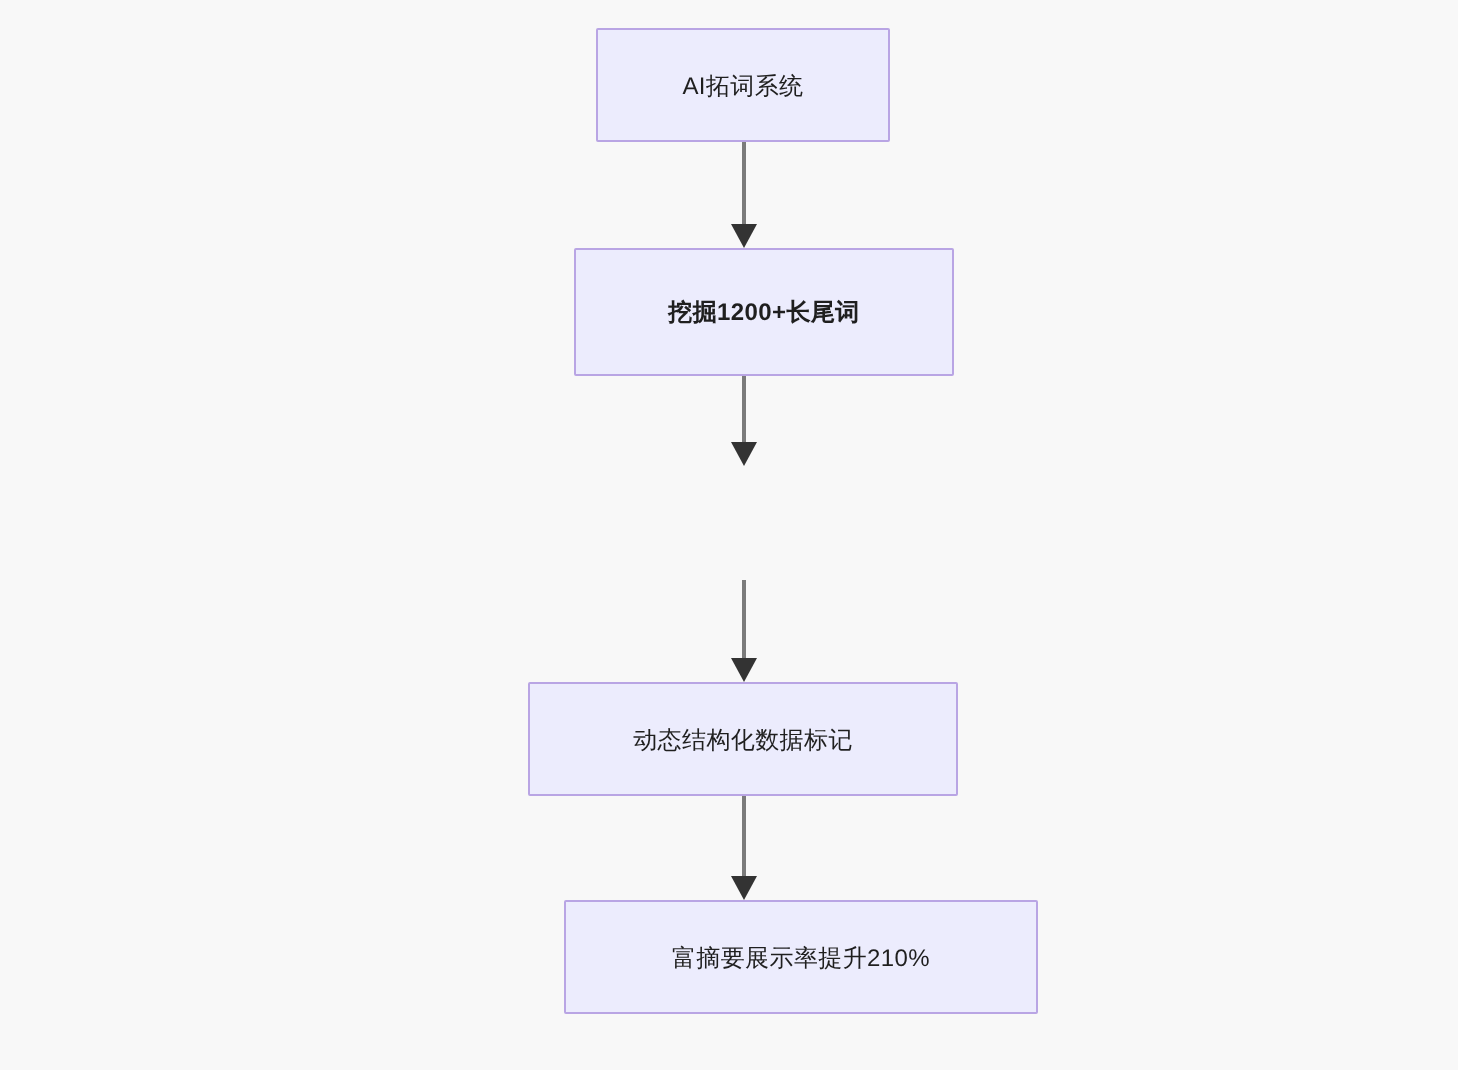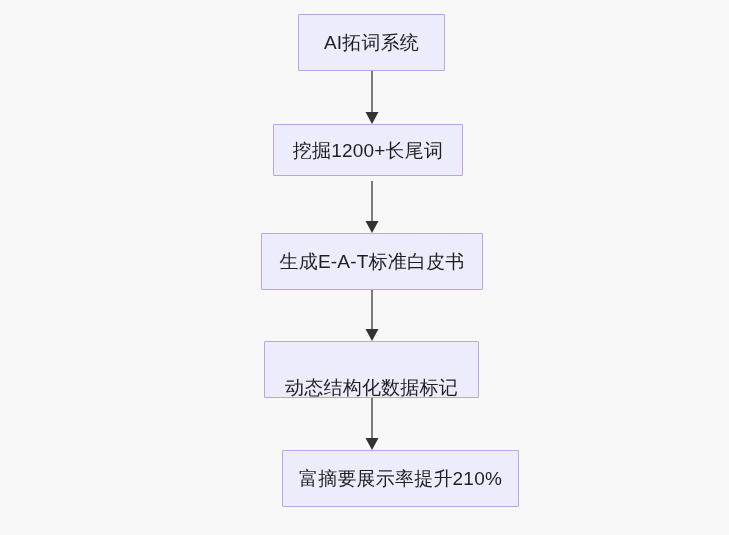--- a/index.html
+++ b/index.html
@@ -22,21 +22,21 @@
     position: absolute;
     box-sizing: border-box;
     display: flex;
     align-items: center;
     justify-content: center;
     background: #ececfd;
     border: 1px solid #b9a5e4;
     border-radius: 1px;
   }
   .node-label {
-    font-size: 19px;
+    font-size: 12px;
     line-height: 1;
     color: #1f1f1f;
     letter-spacing: 0.2px;
     white-space: nowrap;
     text-align: center;
   }
   .edge {
     position: absolute;
     overflow: visible;
   }
@@ -71,29 +71,26 @@
 
   <svg class="edge" style="left:361px; top:398px; width:22px; height:52px;" viewBox="0 0 22 52" xmlns="http://www.w3.org/2000/svg">
     <line class="edge-line" x1="11" y1="0" x2="11" y2="43"></line>
     <polygon class="edge-head" points="11,52 4.5,40 17.5,40"></polygon>
   </svg>
 
   <div class="node" style="left:298px; top:14px; width:147px; height:57px;">
     <span class="node-label">AI拓词系统</span>
   </div>
 
-  <div class="node" style="left:273px; top:124px; width:190px; height:52px;">
+  <div class="node" style="left:287px; top:124px; width:190px; height:64px;font-weight:bold;">
     <span class="node-label">挖掘1200+长尾词</span>
   </div>
 
-  <div class="node" style="left:261px; top:233px; width:222px; height:57px;">
-    <span class="node-label">生成E-A-T标准白皮书</span>
-  </div>
 
-  <div class="node" style="left:264px; top:341px; width:215px; height:57px;align-items:flex-end;">
+  <div class="node" style="left:264px; top:341px; width:215px; height:57px;">
     <span class="node-label">动态结构化数据标记</span>
   </div>
 
   <div class="node" style="left:253px; top:450px; width:237px; height:57px;margin-left:29px;">
     <span class="node-label">富摘要展示率提升210%</span>
   </div>
 
 </div>
 
 </body></html>

